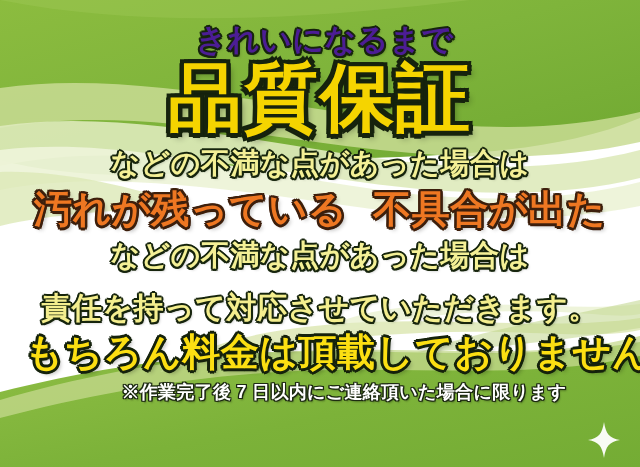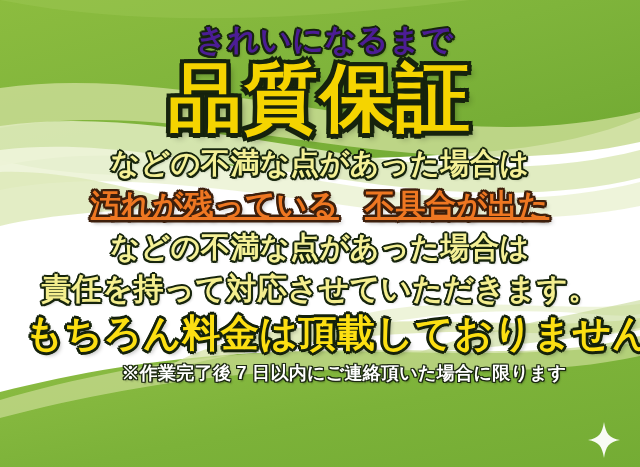--- a/index.html
+++ b/index.html
@@ -103,33 +103,32 @@
       -4px -4px 0 #16230d, 4px -4px 0 #16230d, -4px 4px 0 #16230d, 4px 4px 0 #16230d,
        5px 5px 6px rgba(0,0,0,.32);
   }
   .l-sagyou {
     margin-top: 14px;
     font-size: 29px;
     color: #F4F096;
   }
   .l-orange {
     margin-top: 12px;
-    font-size: 30px;
+    font-size: 38px;
     color: #EE7722;
-    text-decoration: underline;
   }
   .l-orange .gap { display: inline-block; width: 26px; }
   .l-nadono {
     margin-top: 13px;
     font-size: 29px;
     color: #F4F096;
     text-align: center;
   }
   .l-sekinin {
-    margin-top: 12px;
+    margin-top: 23px;
     font-size: 30px;
     color: #F4EE8E;
   }
   .l-mochiron {
     margin-top: 10px;
     font-size: 38px;
     color: #FCDF12;
   }
   .l-note {
     margin-top: 12px;

